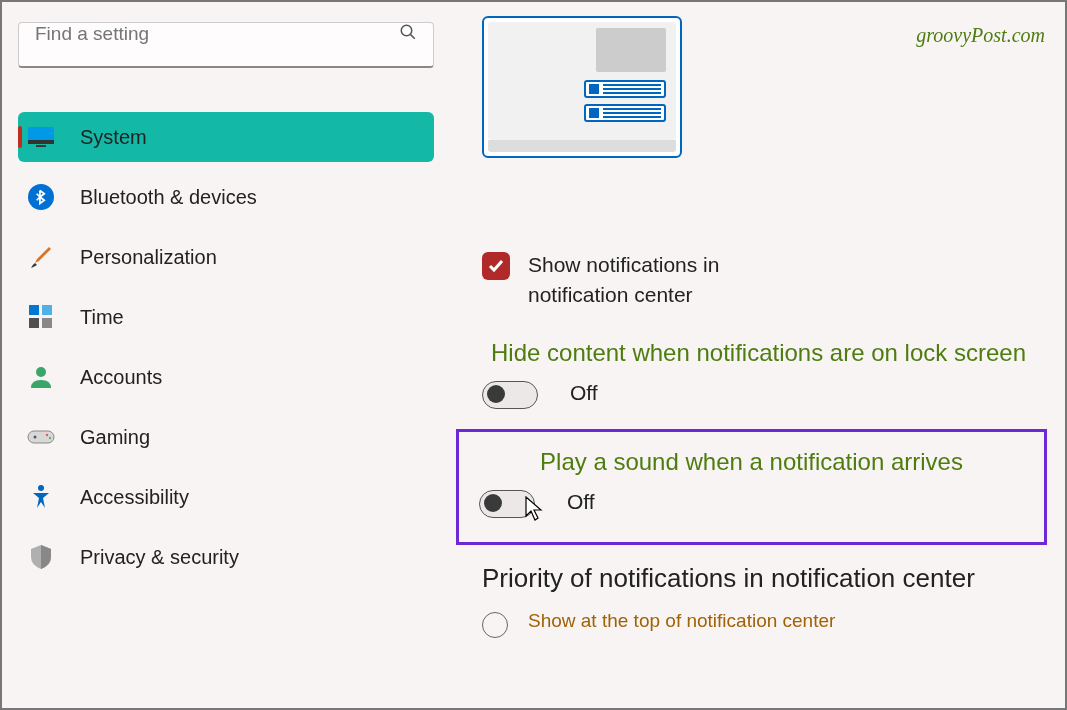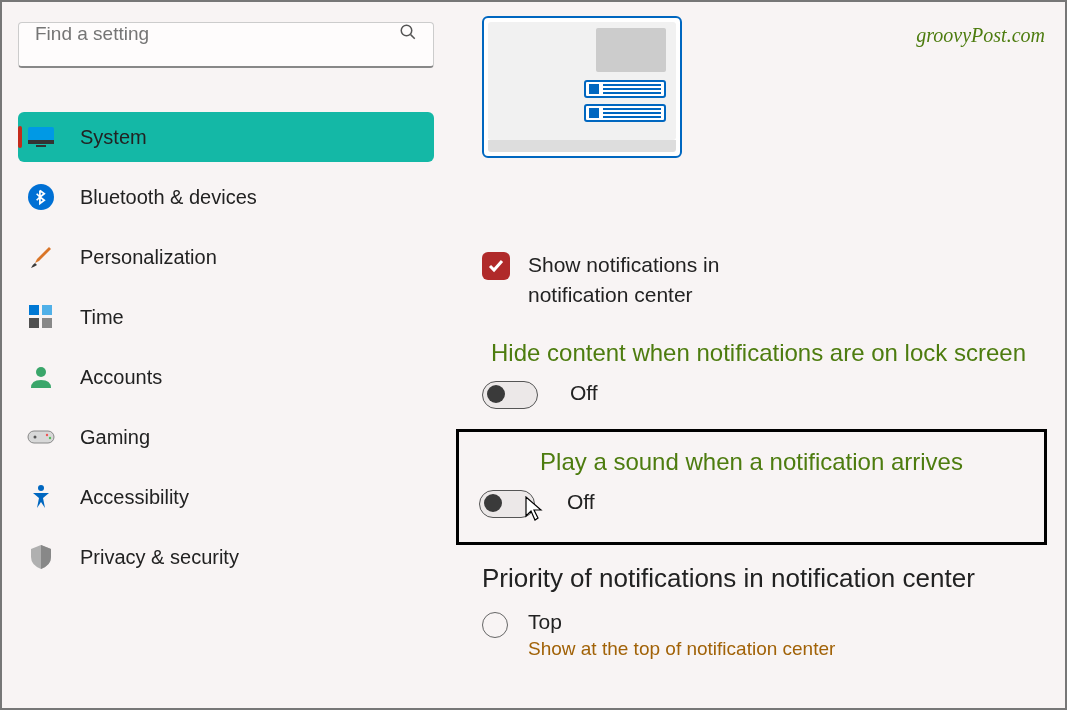--- a/index.html
+++ b/index.html
@@ -142,21 +142,21 @@
       width:56px; height:28px; border:1.5px solid #555; border-radius:20px;
       background:#ece8e8; position:relative; cursor:pointer;
     }
     .toggle .knob {
       width:18px; height:18px; background:#3a3a3a; border-radius:50%;
       position:absolute; top:3.5px; left:4px;
     }
     .toggle-label { font-size:21px; color:#222; }
 
     .highlight-box {
-      border: 3px solid #000000;
+      border: 3px solid #6d28d9;
       padding: 16px 20px 24px;
       margin: -8px -12px 18px -26px;
       position: relative;
     }
     .cursor {
       position:absolute;
       left: 66px; top: 64px;
       pointer-events:none;
     }
 
@@ -314,19 +314,18 @@
       <svg class="cursor" width="20" height="26" viewBox="0 0 20 26">
           <path d="M1 1 L1 20 L6 15 L10 24 L13 22 L9 14 L16 14 Z" fill="#fff" stroke="#000" stroke-width="1.2"></path>
         </svg>
     </div>
 
     <div class="setting-row">
       <div class="radio-title">Priority of notifications in notification center</div>
       <div class="radio-item">
         <div class="radio-circle"></div>
         <div class="radio-text">
-          <div class="opt">Top</div>
           <div class="desc">Show at the top of notification center</div>
         </div>
       </div>
     </div>
   </main>
 </div>
 
 </body></html>

